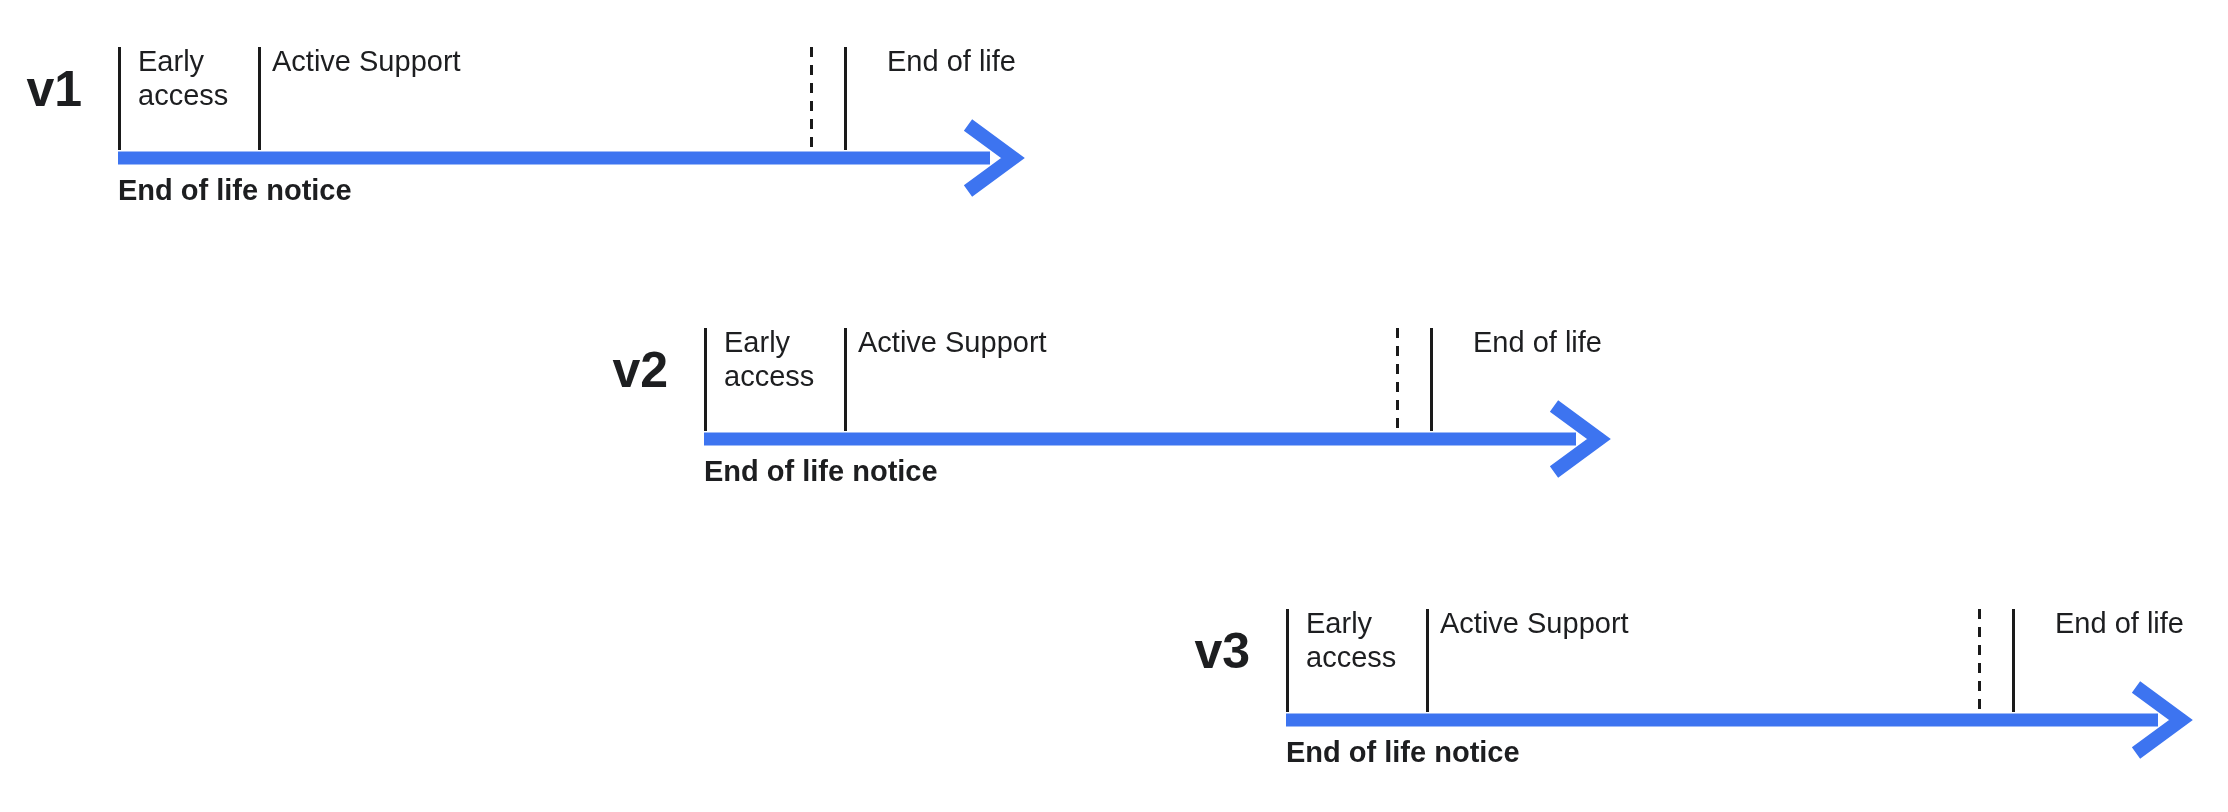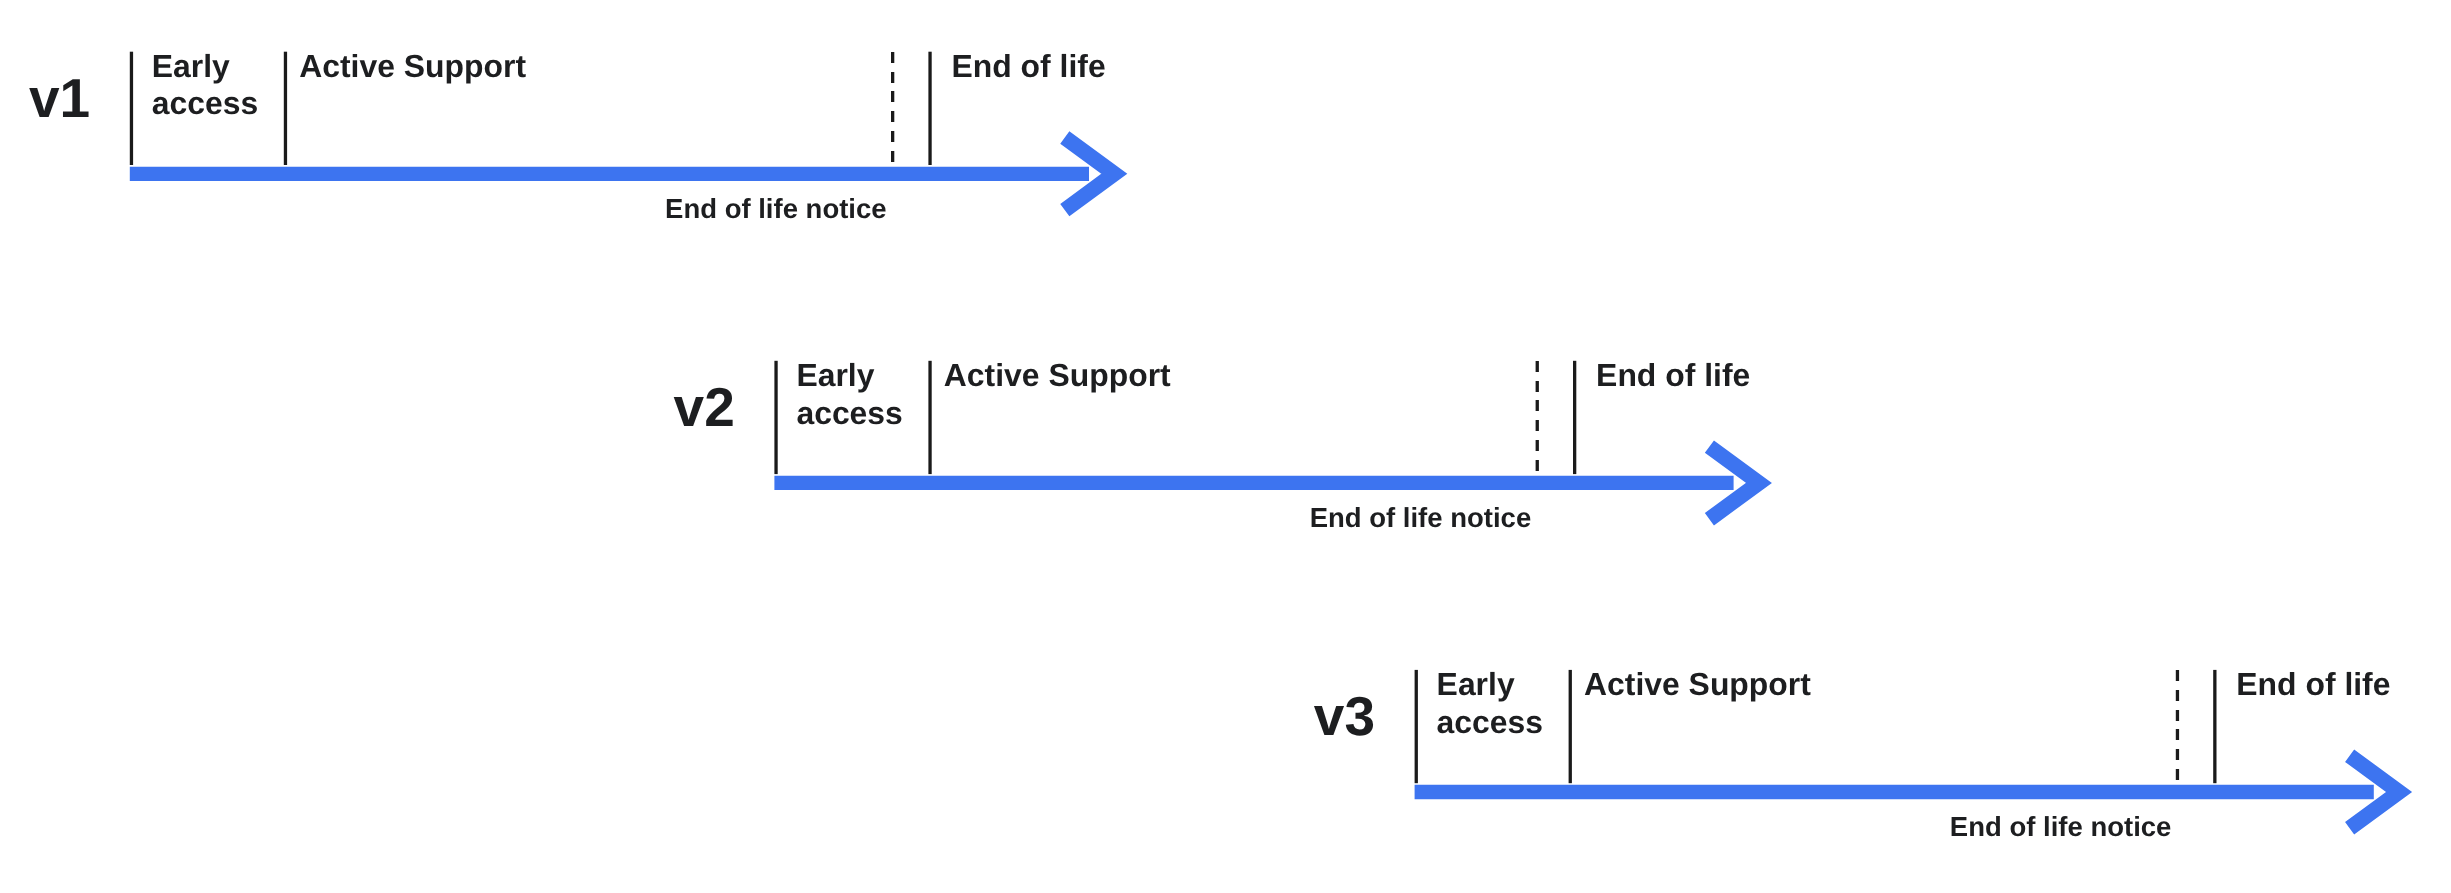--- a/index.html
+++ b/index.html
@@ -47,45 +47,45 @@
     height: 103px;
     background: repeating-linear-gradient(180deg,
       var(--line) 0px, var(--line) 10px,
       transparent 10px, transparent 18px);
   }
 
   .phase-label {
     top: -3px;
     font-size: 29px;
     line-height: 34px;
-    font-weight: 700;
+    font-weight: 400;
     white-space: nowrap;
     color: var(--text);
   }
   .phase-early  { left: 20px; width: 122px; white-space: normal; }
   .phase-active { left: 154px; }
-  .phase-eol    { left: 747px; }
+  .phase-eol    { left: 769px; }
 
   .arrow {
     left: 0;
     top: 71px;
     width: 905px;
     height: 80px;
     overflow: visible;
   }
   .arrow .shaft   { stroke: var(--blue); stroke-width: 13; }
   .arrow .chevron { stroke: var(--blue); stroke-width: 14; fill: none;
                     stroke-linejoin: miter; stroke-linecap: butt; }
 
   .notice-label {
     left: 0;
     top: 126px;
     width: 688px;
-    text-align: right;
-    font-size: 25px;
+    text-align: left;
+    font-size: 29px;
     line-height: 34px;
     font-weight: 700;
     color: var(--text);
   }
 </style>
 </head>
 <body>
 
   <div class="timeline" style="left: 118px; top: 47px;">
     <div class="version-label">v1</div>

